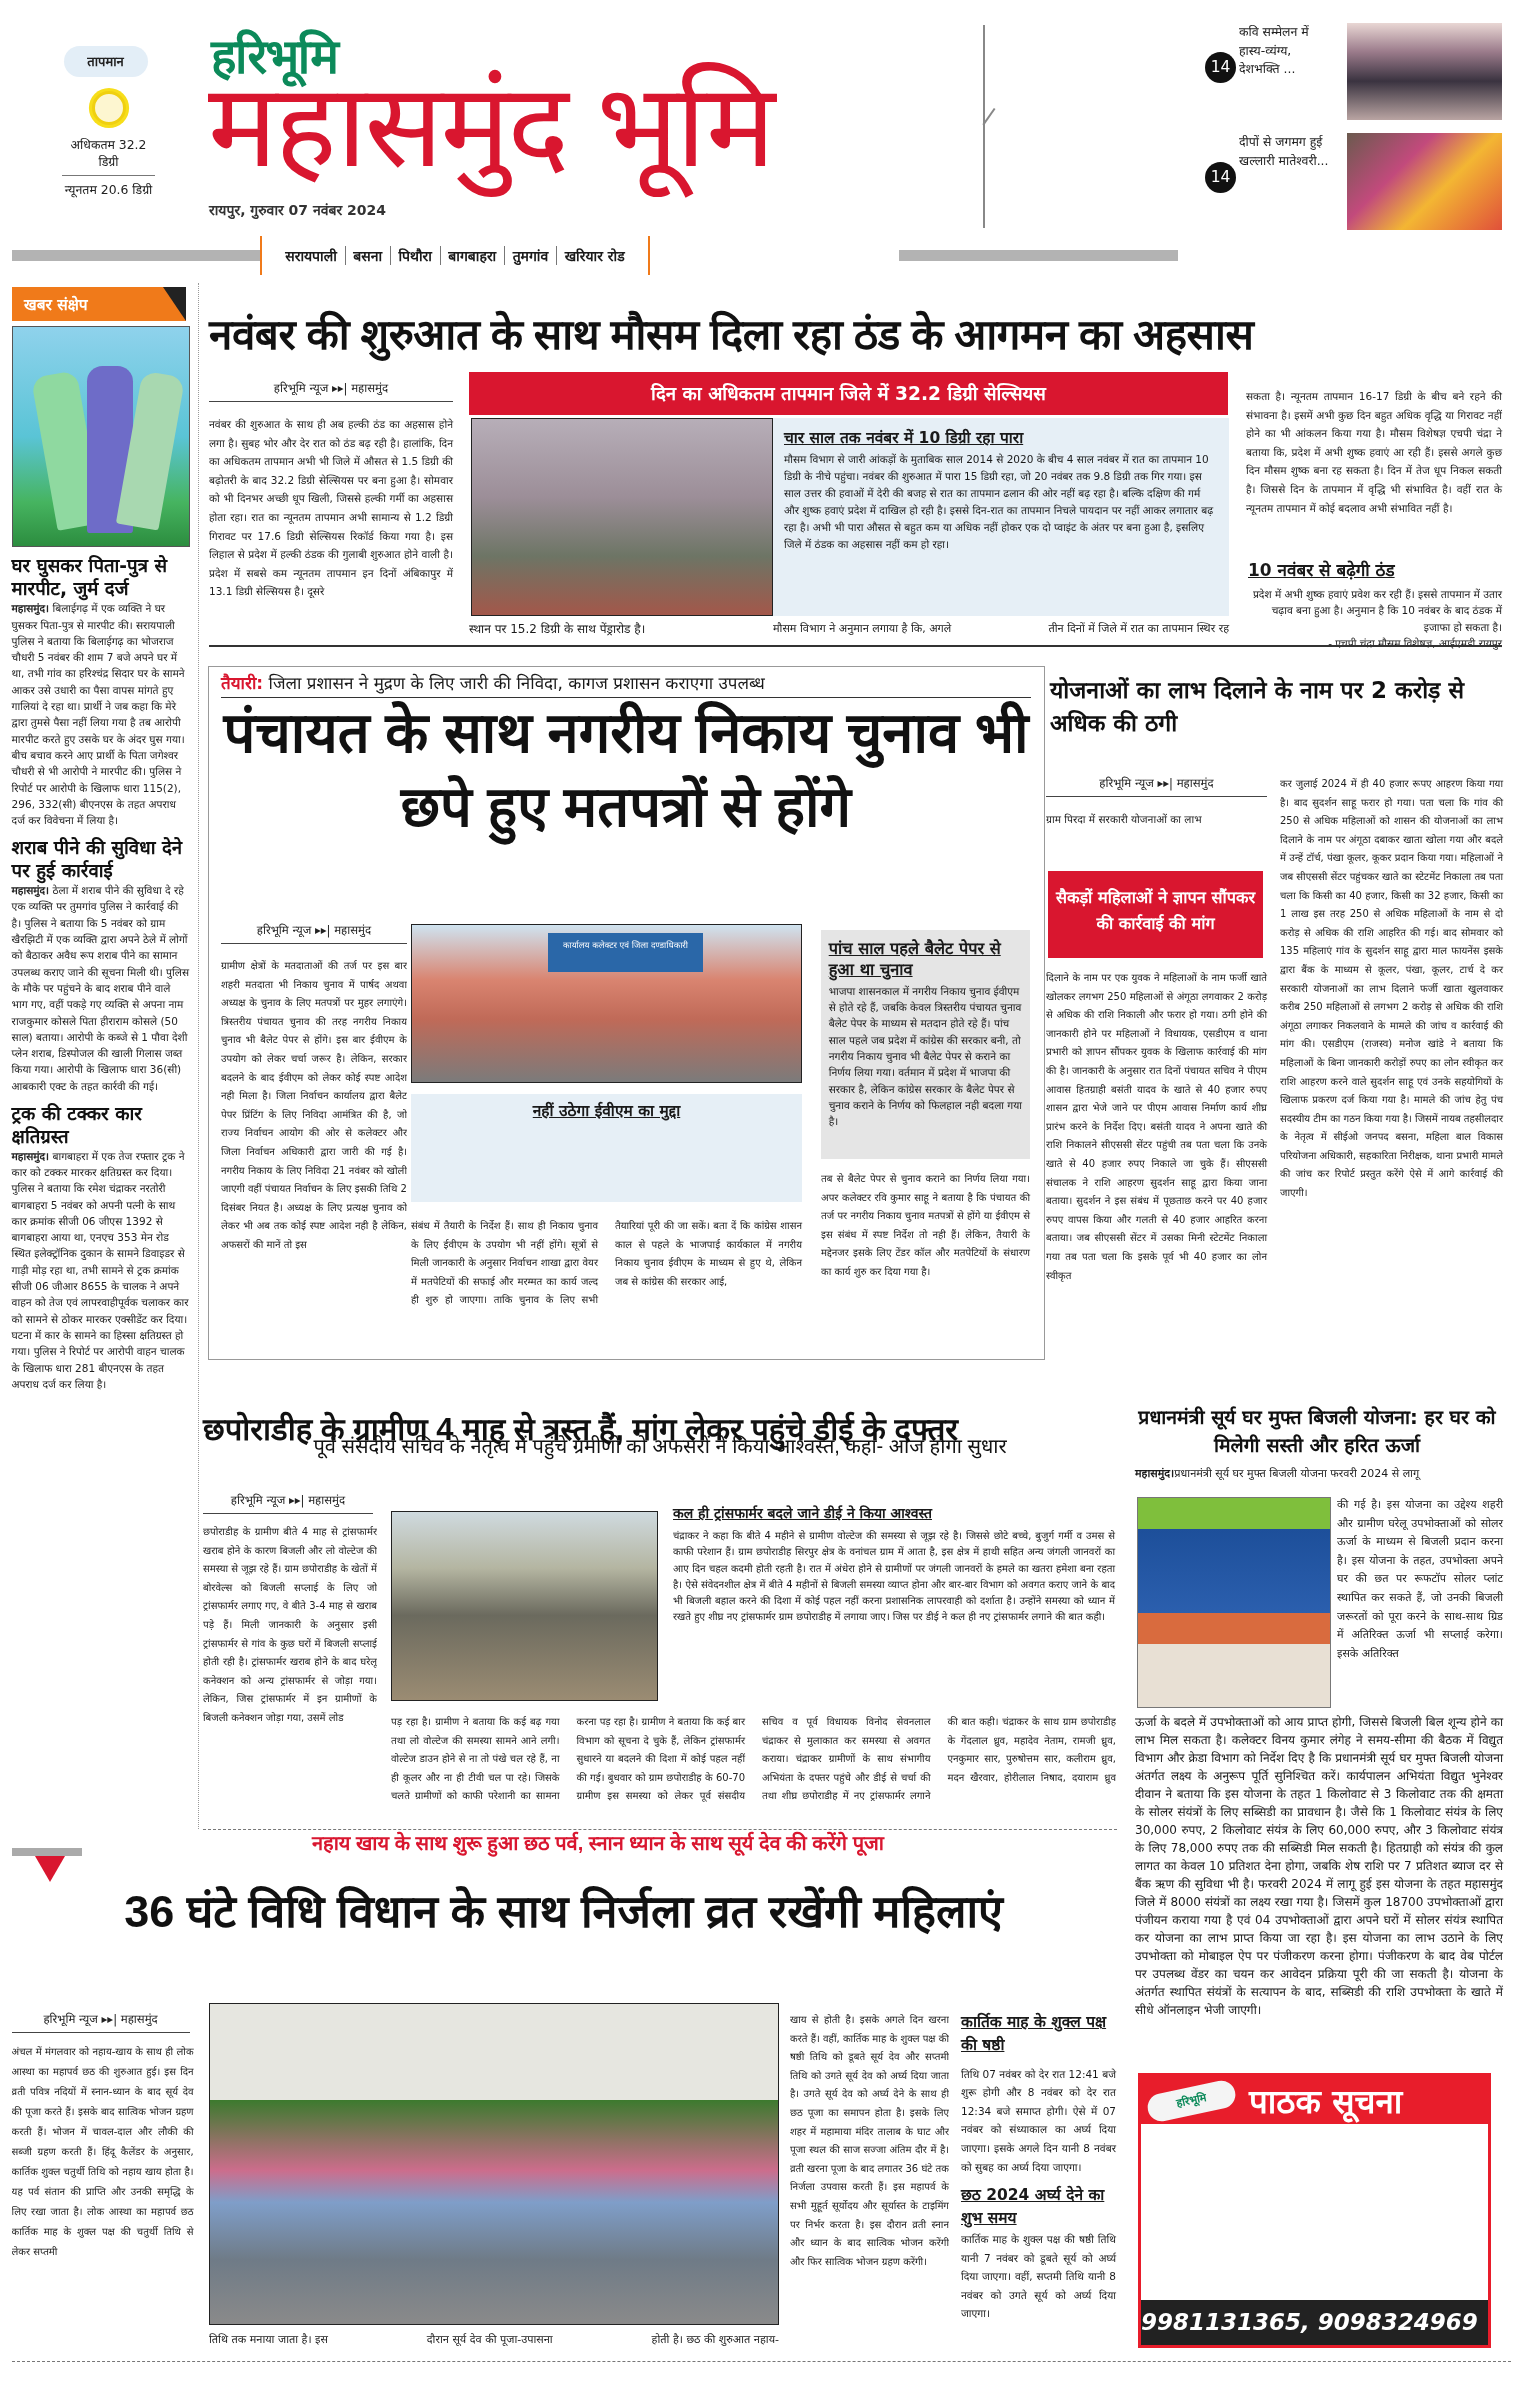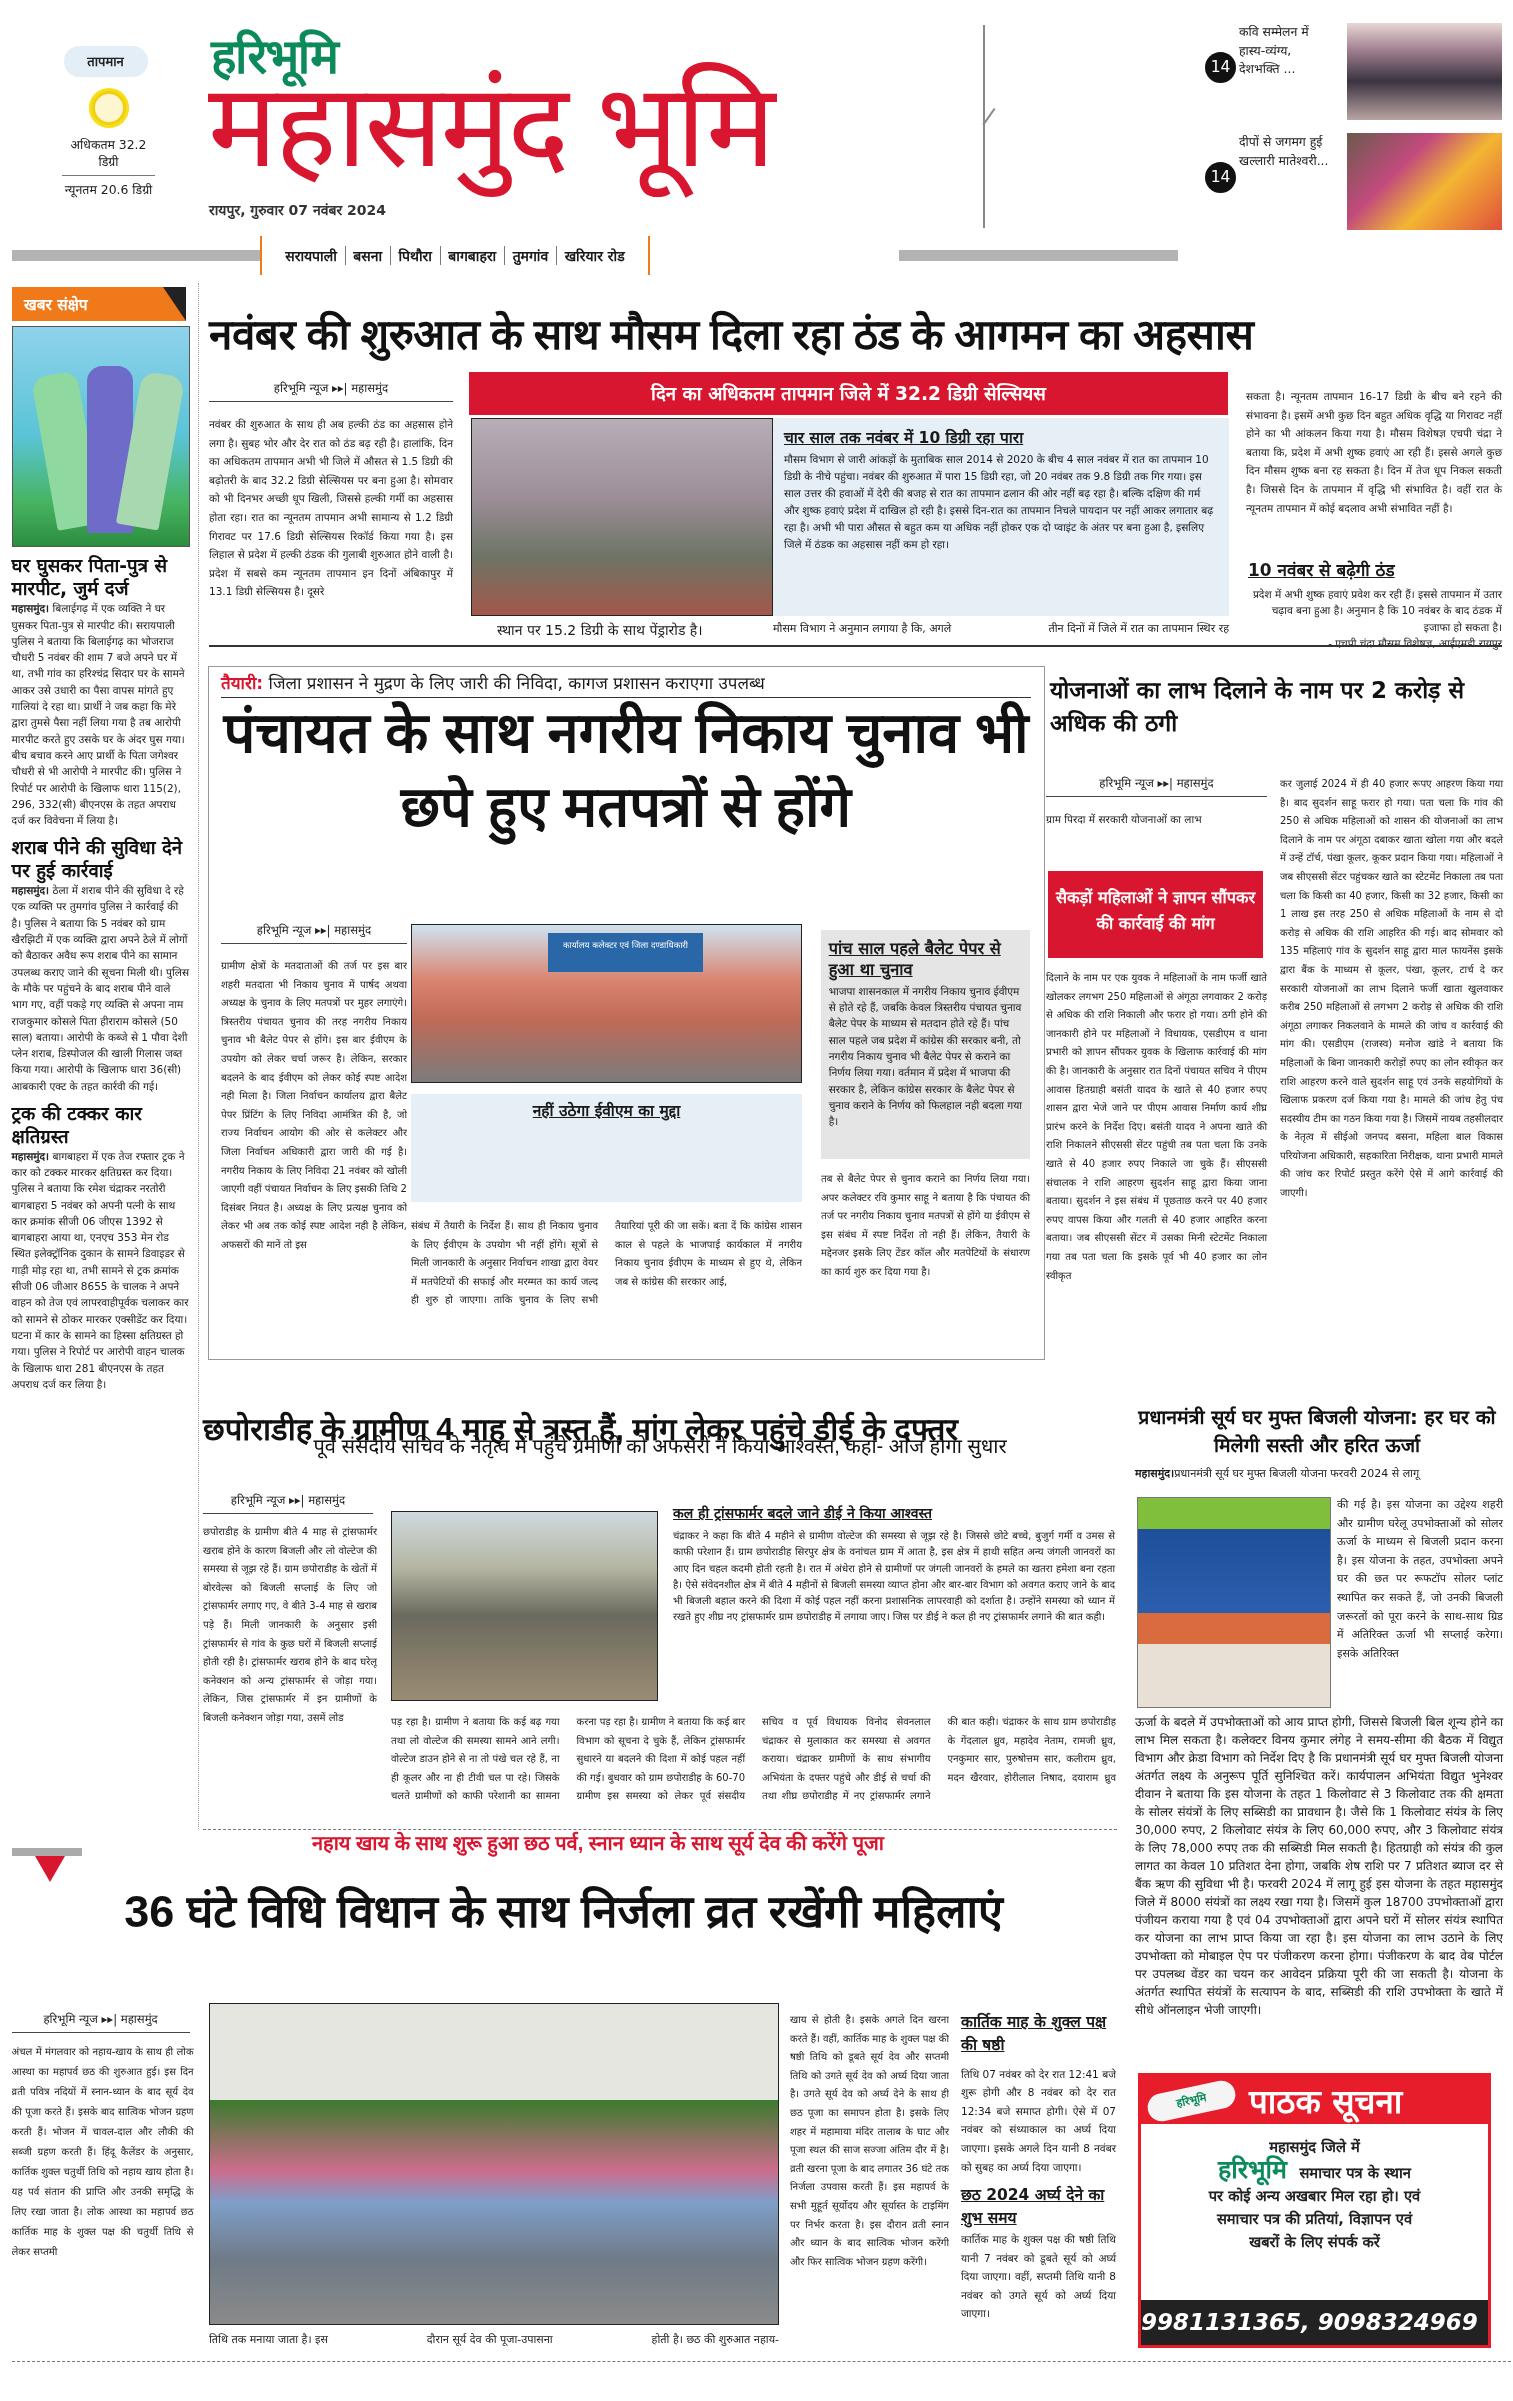--- a/index.html
+++ b/index.html
@@ -40,21 +40,21 @@
   .brief-head { font-size: 18.6px; font-weight: bold; line-height: 23px; margin-top: 7.7px; color: #111; }
   .brief-body { font-size: 10.5px; line-height: 16.3px; color: #222; }
   .brief-body b { font-weight: bold; }
 
   
   #top-head { left: 209px; top: 304px; font-size: 42px; font-weight: bold; color: #111; white-space: nowrap; font-family: "Liberation Sans", sans-serif; letter-spacing: -0.4px; }
   #top-redband { left: 469px; top: 372px; width: 759px; height: 43px; background: #d9162f; color: #fff; font-size: 18.6px; font-weight: bold; text-align: center; line-height: 43px; }
   #top-byline { left: 209px; top: 380px; width: 244px; }
   #top-col1 { left: 209px; top: 411px; width: 244px; }
   #top-photo { left: 471px; top: 418px; width: 302px; height: 198px; background: linear-gradient(180deg,#b7aeb8 0%,#9c8e98 40%,#6d7565 70%,#a3574a 100%); }
-  #top-photo-caption { left: 469px; top: 620px; width: 302px; font-size: 14px; margin-left: 28px; }
+  #top-photo-caption { left: 469px; top: 620px; width: 302px; font-size: 12px; }
   #top-infobox { left: 773px; top: 418px; width: 456px; height: 198px; background: #e6eff6; padding: 7.7px 11px; }
   #top-infobox h3 { font-size: 15.5px; font-weight: bold; text-decoration: underline; margin-bottom: 3.1px; }
   #top-infobox p { font-size: 10.5px; line-height: 17px; }
   #top-infobox-caption { left: 773px; top: 620px; width: 456px; font-size: 11px; display:flex; justify-content: space-between; }
   #top-col3 { left: 1246px; top: 387px; width: 256px; }
   #top-sidehead { left: 1248px; top: 558px; width: 254px; font-size: 17px; font-weight: bold; text-decoration: underline; }
   #top-sidebody { left: 1248px; top: 586px; width: 254px; font-size: 10.5px; line-height: 16.3px; text-align: right; }
   #top-rule { left: 209px; top: 645px; width: 1293px; height: 2.3px; background: #333; }
 
   
@@ -269,22 +269,15 @@
   <h3 style="margin-top:7.7px;">छठ 2024 अर्घ्य देने का शुभ समय</h3>
   <p>कार्तिक माह के शुक्ल पक्ष की षष्ठी तिथि यानी 7 नवंबर को डूबते सूर्य को अर्घ्य दिया जाएगा। वहीं, सप्तमी तिथि यानी 8 नवंबर को उगते सूर्य को अर्घ्य दिया जाएगा।</p>
 </div>
 <div id="chh-rule" class="abs"></div>
 
 <div id="notice" class="abs">
   <div id="notice-top">
     <div id="notice-paper">हरिभूमि</div>
     <div id="notice-title">पाठक सूचना</div>
   </div>
-  <div id="notice-body">
-    <div>महासमुंद जिले में</div>
-    <div><span id="notice-brand">हरिभूमि</span><span>समाचार पत्र के स्थान</span></div>
-    <div>पर कोई अन्य अखबार मिल रहा हो। एवं</div>
-    <div>समाचार पत्र की प्रतियां, विज्ञापन एवं</div>
-    <div>खबरों के लिए संपर्क करें</div>
-  </div>
   <div id="notice-phone">9981131365, 9098324969</div>
 </div>
 
 
 </body></html>

